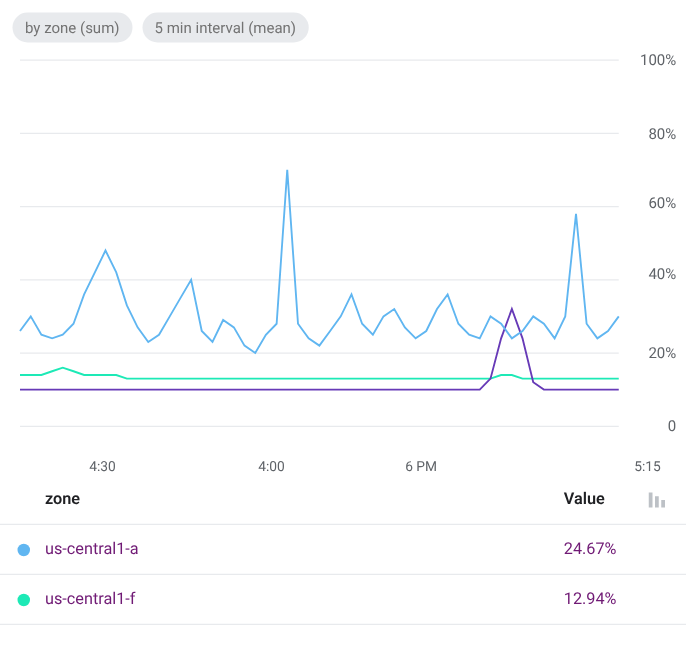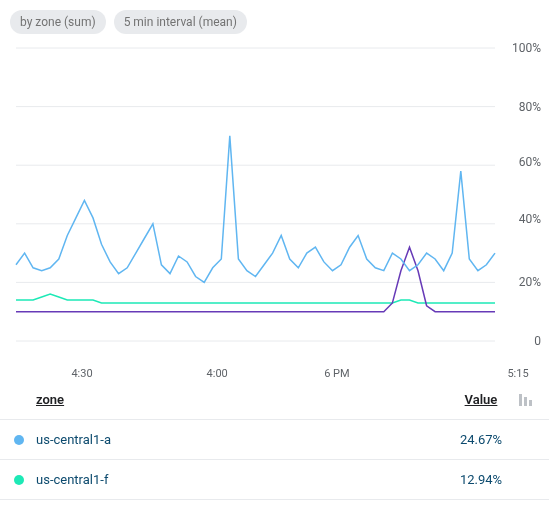--- a/index.html
+++ b/index.html
@@ -4,26 +4,26 @@
 <style>
   * { box-sizing: border-box; margin: 0; padding: 0; }
   body { font-family: -apple-system, BlinkMacSystemFont, "Segoe UI", Roboto, sans-serif; background: #fff; width: 549px; height: 522px; overflow: hidden; }
   .chips { display: flex; gap: 8px; padding: 10px 10px 6px 10px; }
   .chip { background: #e8eaed; color: #737373; font-size: 12px; padding: 4px 10px; border-radius: 12px; line-height: 16px; }
   .chart-area { position: relative; height: 340px; margin: 0 4px 0 10px; }
   svg.plot { position: absolute; left: 0; top: 0; }
   .y-label { position: absolute; right: 4px; font-size: 12px; color: #5f6368; transform: translateY(-50%); }
   .x-label { position: absolute; bottom: 0; font-size: 11px; color: #5f6368; transform: translateX(-50%); }
   .table { width: 100%; }
-  .row { display: flex; align-items: center; padding: 12px 14px 12px 14px; border-bottom: 1px solid #e8eaed; font-size: 13px; color: #0c4a6e; }
-  .row.header { font-weight: 600; color: #202124; text-decoration: underline; }
+  .row { display: flex; align-items: center; padding: 12px 14px 12px 14px; border-bottom: 1px solid #e8eaed; font-size: 13px; color: #701a75; }
+  .row.header { font-weight: 600; color: #202124; }
   .dot { width: 10px; height: 10px; border-radius: 50%; margin-right: 12px; flex: 0 0 auto; }
   .dot.spacer { background: transparent; }
   .zone-col { flex: 1 1 auto; }
-  .val-col { flex: 0 0 auto; text-align: center; min-width: 60px; }
+  .val-col { flex: 0 0 auto; text-align: left; min-width: 60px; }
   .cols-icon { width: 16px; height: 12px; margin-left: 8px; display: inline-flex; gap: 2px; align-items: flex-end; }
   .cols-icon span { display:block; width:3px; background:#bdc1c6; }
   .cols-icon span:nth-child(1){height:12px;}
   .cols-icon span:nth-child(2){height:9px;}
   .cols-icon span:nth-child(3){height:6px;}
 </style>
 </head>
 <body>
 
 <div class="chips">

